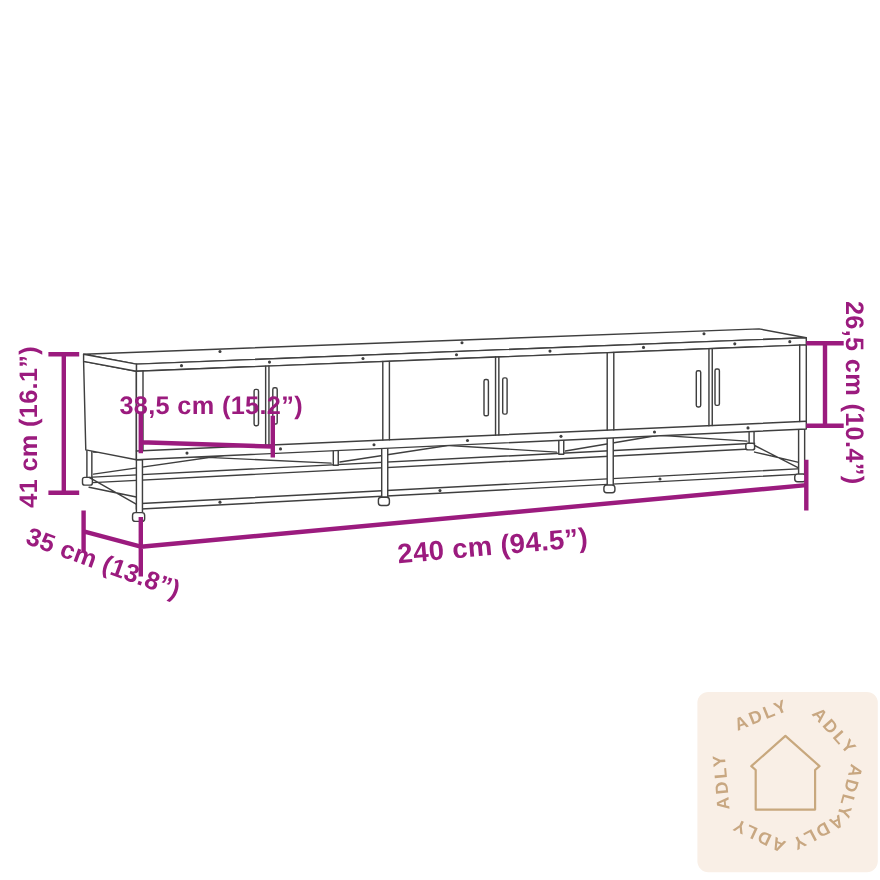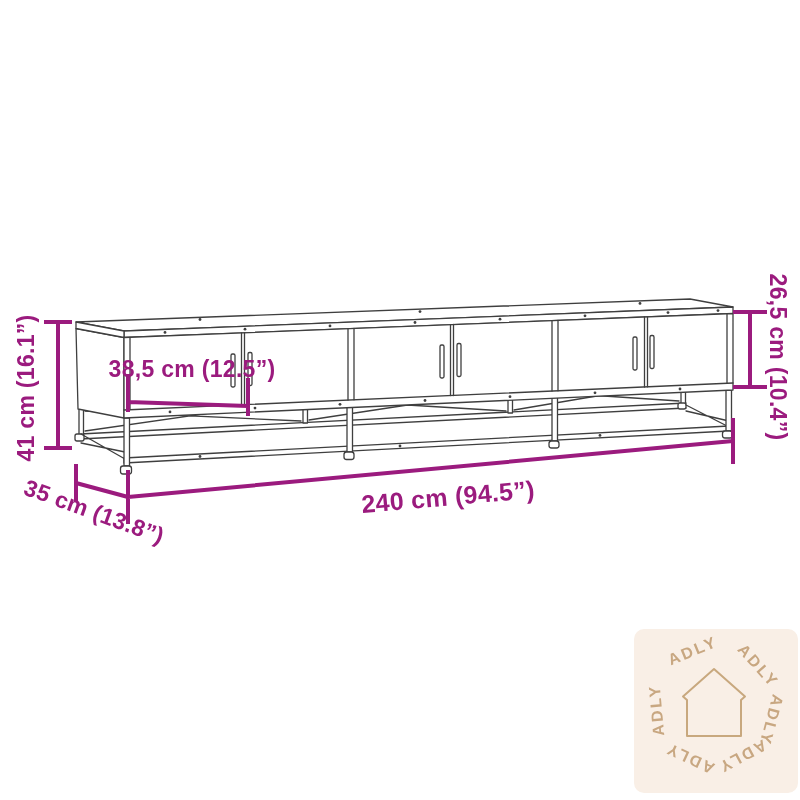--- a/index.html
+++ b/index.html
@@ -169,21 +169,21 @@
       <g>
         <path class="dim" d="M128,470 L128,524 M733,418 L733,464 M128,497 L733,441"></path>
       </g>
       <g>
         <path class="dim" d="M76,464 L76,502 M76,483 L128,497"></path>
       </g>
     </g>
   </svg>
 
   <div class="dim-label" id="dim-label-height">41 cm (16.1”)</div>
-  <div class="dim-label" id="dim-label-door">38,5 cm (12.5”)</div>
+  <div class="dim-label" id="dim-label-door">38,5 cm (15.2”)</div>
   <div class="dim-label" id="dim-label-opening">26,5 cm (10.4”)</div>
   <div class="dim-label" id="dim-label-width">240 cm (94.5”)</div>
   <div class="dim-label" id="dim-label-depth">35 cm (13.8”)</div>
 
   <div class="watermark">
     <svg width="164" height="164" viewBox="0 0 164 164">
       <path d="M53 107 L53 71 L49 67.5 L80 40 L111 67.5 L107 71 L107 107 Z" fill="none" stroke="var(--watermark-icon)" stroke-width="2" stroke-linejoin="round"></path>
     </svg>
     <span class="brand-word" style="left:23px;  top:81px;  transform:translate(-50%,-50%) rotate(-95deg);">ADLY</span>
     <span class="brand-word" style="left:59px;  top:22px;  transform:translate(-50%,-50%) rotate(-22deg);">ADLY</span>

